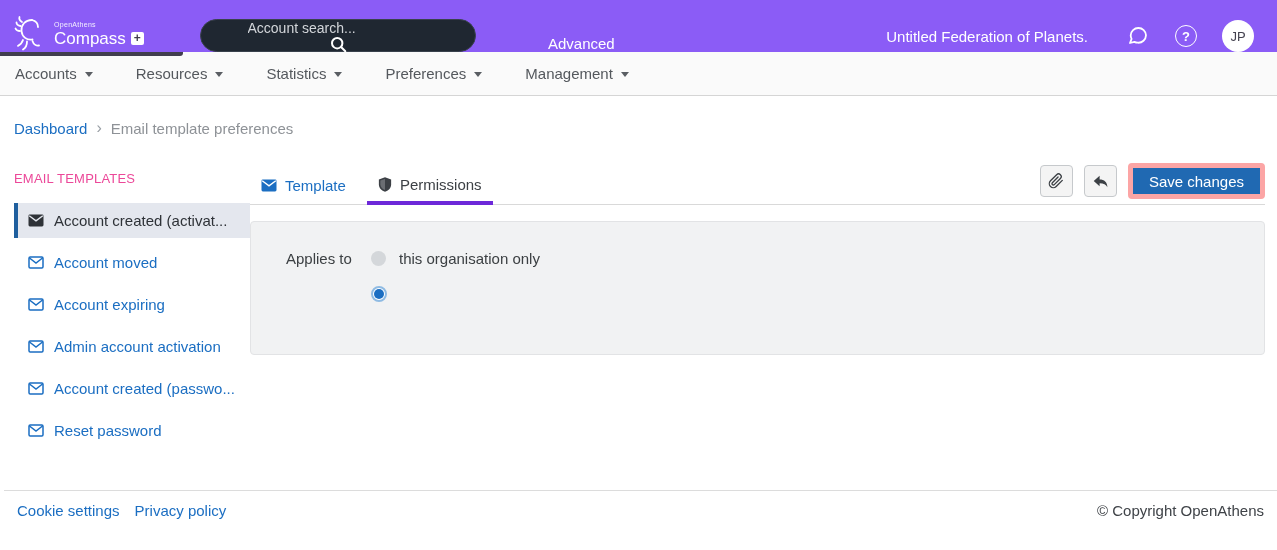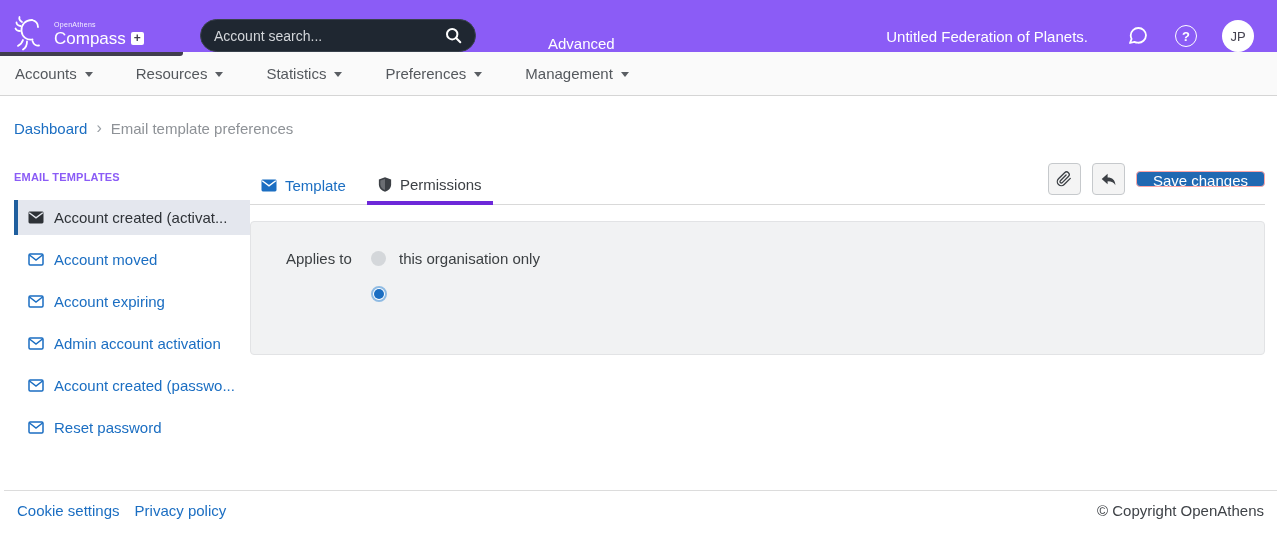--- a/index.html
+++ b/index.html
@@ -29,21 +29,21 @@
     text-align:center; display:inline-block;
   }
   .brand-tab {
     position:absolute; top:52px; left:0; width:183px; height:4px;
     background:#413e4e; border-radius:0 0 3px 0; z-index:3;
   }
 
   .search-wrap {
     margin-left:74px; width:276px; height:33px;
     background:#1f2731; border:1px solid #39414c; border-radius:17px;
-    display:flex; align-items:center; padding:0 13px;
+    display:flex; align-items:center; padding:0 13px;flex-direction:column;
   }
   .search-wrap input {
     background:transparent; border:none; outline:none;
     color:#e6e8ea; font-size:14px; flex:1; font-family:inherit;
   }
   .search-wrap input::placeholder { color:#d3d6da; opacity:1; }
   .search-icon { flex-shrink:0; display:flex; }
 
   .advanced-link { margin-left:72px; color:#fff; font-size:15px; cursor:pointer; }
 
@@ -78,21 +78,21 @@
   
   .breadcrumb { padding:23px 0 0 14px; font-size:15px; display:flex; align-items:center; gap:9px; }
   .crumb-link { color:#1b6ec2; cursor:pointer; }
   .crumb-sep { color:#9aa0a6; font-size:16px; }
   .crumb-current { color:#8e9297; }
 
   
   .content { display:flex; margin-top:28px; padding:0 12px 0 14px; }
 
   .sidebar { width:236px; flex-shrink:0; }
-  .sidebar-heading { font-size:11px; color:#8b5cf6; margin:6px 0 17px 0; font-weight:bold; letter-spacing:.2px; }
+  .sidebar-heading { font-size:13px; color:#ec4899; margin:6px 0 17px 0; font-weight:normal; letter-spacing:.2px; }
   .sidebar-item {
     display:flex; align-items:center; gap:10px;
     font-size:15px; color:#1b6ec2; cursor:pointer;
     padding:9px 6px 9px 10px; border-left:4px solid transparent;
     margin-bottom:7px;
   }
   .sidebar-item.selected {
     background:#e4e7ee; border-left-color:#1f5f9e; color:#2e3237; cursor:default;
   }
   .sidebar-item .label { white-space:nowrap; overflow:hidden; }
@@ -109,21 +109,21 @@
   .tab.inactive { color:#1b6ec2; }
   .tab.active { color:#3c4045; border-bottom:4px solid #6d28d9; padding-bottom:7px; cursor:default; margin-right:0; }
   .tab + .tab { margin-left:10px; }
 
   .actions { position:absolute; right:0; top:-2px; display:flex; gap:11px; align-items:center; }
   .icon-btn {
     width:33px; height:32px; background:#f4f4f4; border:1px solid #c6c9cc; border-radius:4px;
     display:flex; align-items:center; justify-content:center; color:#3c4045; cursor:pointer;
   }
   .save-btn {
-    height:16px; padding:0 16px; background:#2069b2; border:1px solid #fca5a5; border-radius:4px;
+    height:36px; padding:0 16px; background:#2069b2; border:5px solid #fca5a5; border-radius:4px;
     color:#fff; font-size:15px; font-family:inherit; cursor:pointer;
   }
 
   .panel {
     margin-top:16px; height:134px;
     background:#f1f2f3; border:1px solid #e2e3e5; border-radius:4px;
     padding:28px 0 0 35px;
   }
   .radio-row { display:flex; align-items:center; margin-bottom:19px; }
   .applies-label { width:85px; font-size:15px; color:#3c4043; }

